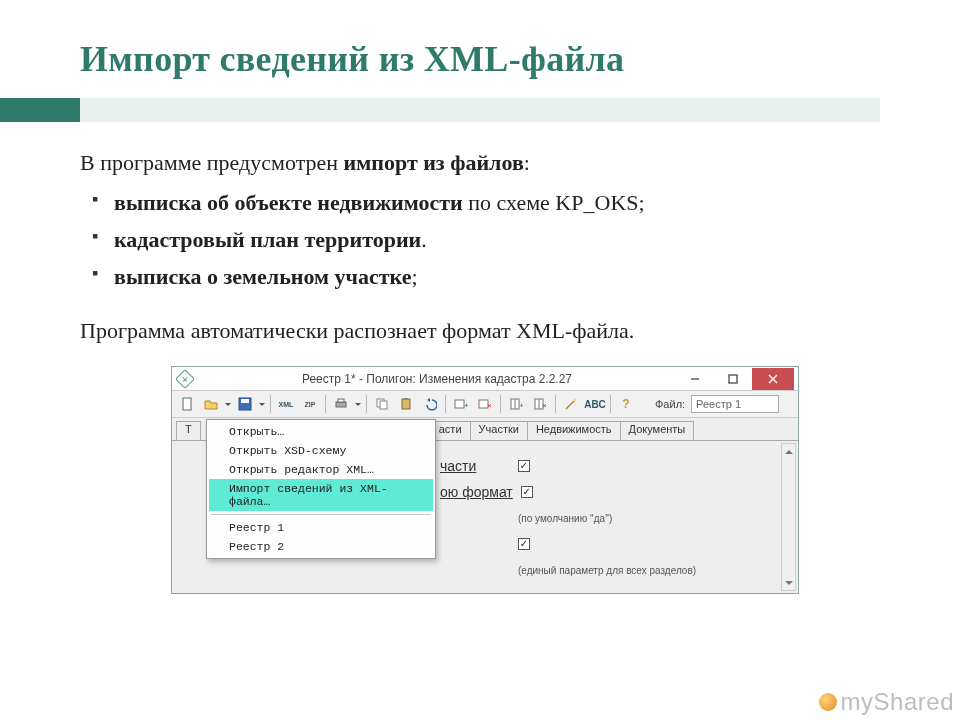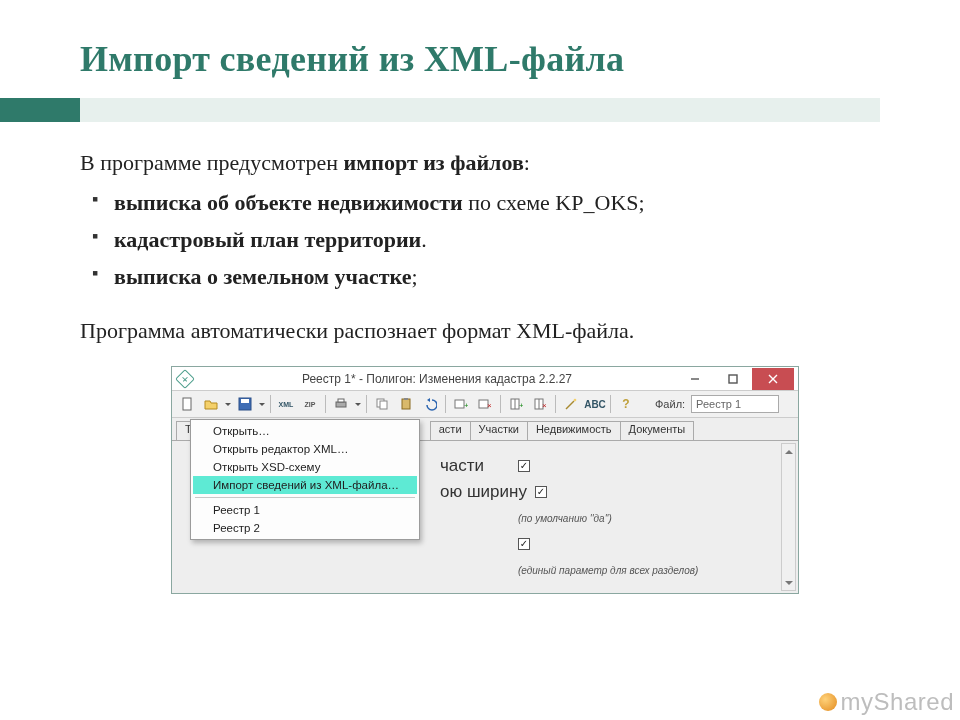--- a/index.html
+++ b/index.html
@@ -140,43 +140,44 @@
   }
   .content {
     position:relative;
     background:#eee;
     border-top:1px solid #aaa;
     min-height:150px;
     padding:6px 8px 10px 8px;
   }
   .menu {
     position:absolute;
-    left:18px; top:-22px;
+    left:34px; top:-22px;
     width:230px;
     background:#fdfdfd;
     border:1px solid #9b9b9b;
     box-shadow:2px 3px 5px rgba(0,0,0,.25);
     padding:2px;
     font-size:11.5px;
     z-index:5;
+    font-family:Liberation Mono, monospace;
   }
   .menu .mi { padding:3px 10px 3px 20px; color:#222; }
   .menu .mi.hover { background:#5eead4; }
   .menu .msep { height:1px; background:#c8c8c8; margin:3px 2px; }
 
   .rows { margin-left:260px; margin-top:6px; }
   .row { display:flex; align-items:center; height:26px; gap:8px; }
-  .rlabel { font-size:17px; color:#333; min-width:70px; }
+  .rlabel { font-size:14px; color:#333; min-width:70px;text-decoration:underline; }
   .cbox {
     width:12px; height:12px; border:1px solid #555; background:#fff;
     display:flex; align-items:center; justify-content:center;
     font-size:10px; line-height:1;
   }
   .cbox::after { content:"✓"; color:#222; font-size:10px; }
-  .hint { font-size:10px; color:#555;font-style:italic; }
+  .hint { font-size:10px; color:#555; }
   .vscroll {
     position:absolute;
     right:2px; top:2px; bottom:2px;
     width:15px;
     background:#f0f0f0;
     border:1px solid #ccc;
     display:flex; flex-direction:column;
     justify-content:space-between;
   }
   .vscroll .arr { height:14px; display:flex; align-items:center; justify-content:center; }
@@ -344,35 +345,35 @@
       <div class="tab">асти</div>
       <div class="tab">Участки</div>
       <div class="tab">Недвижимость</div>
       <div class="tab">Документы</div>
     </div>
 
     <div class="content">
 
       <div class="menu">
         <div class="mi">Открыть…</div>
+        <div class="mi">Открыть XSD-схему</div>
         <div class="mi">Открыть редактор XML…</div>
-        <div class="mi">Открыть XSD-схему</div>
         <div class="mi hover">Импорт сведений из XML-файла…</div>
         <div class="msep"></div>
         <div class="mi">Реестр 1</div>
         <div class="mi">Реестр 2</div>
       </div>
 
       <div class="rows">
         <div class="row">
           <span class="rlabel">части</span>
           <span class="cbox"></span>
         </div>
         <div class="row">
-          <span class="rlabel">ою ширину</span>
+          <span class="rlabel">ою формат</span>
           <span class="cbox"></span>
         </div>
         <div class="row">
           <span class="rlabel"></span>
           <span class="hint">(по умолчанию ''да'')</span>
         </div>
         <div class="row">
           <span class="rlabel"></span>
           <span class="cbox"></span>
         </div>

